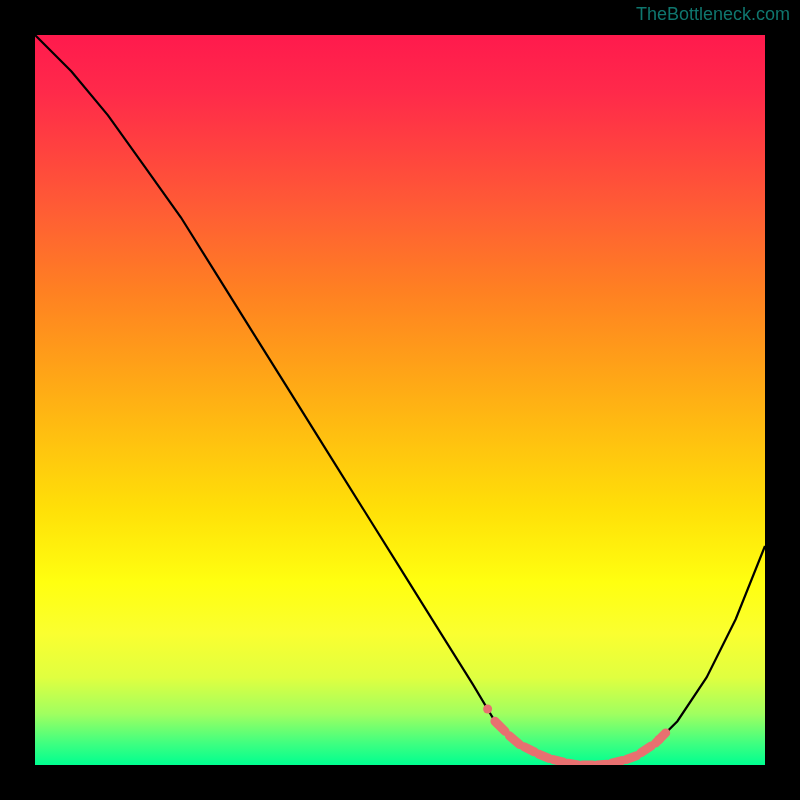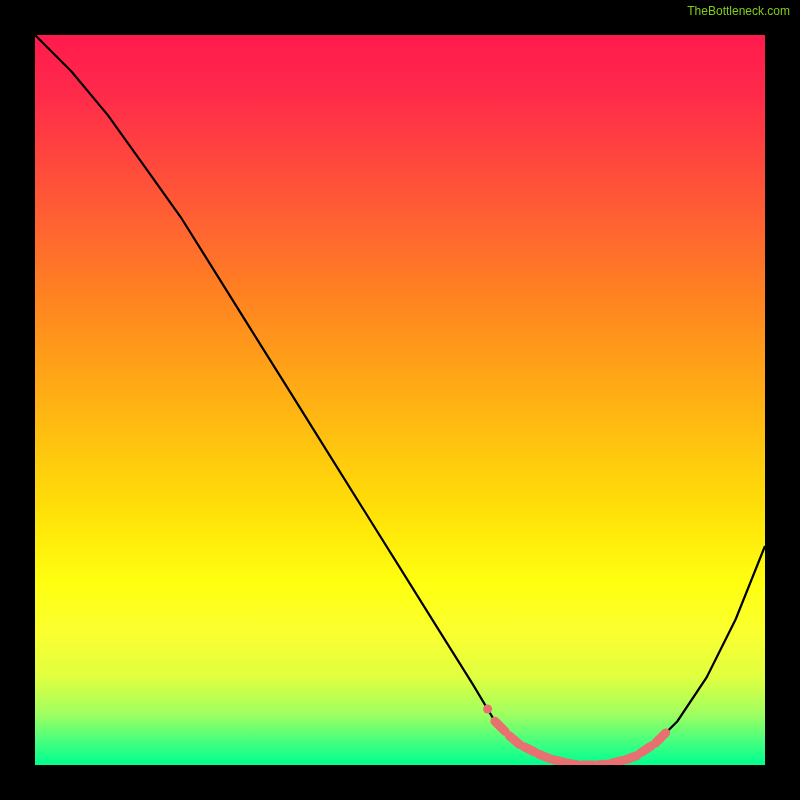--- a/index.html
+++ b/index.html
@@ -8,22 +8,22 @@
     height: 800px;
     background: #000;
     font-family: Arial, sans-serif;
     position: relative;
     overflow: hidden;
   }
   .watermark {
     position: absolute;
     top: 4px;
     right: 10px;
-    color: #84cc16;
-    font-size: 12px;
+    color: #0f766e;
+    font-size: 18px;
     font-weight: 500;
     z-index: 10;
   }
   .plot-area {
     position: absolute;
     left: 35px;
     top: 35px;
     width: 730px;
     height: 730px;
   }

